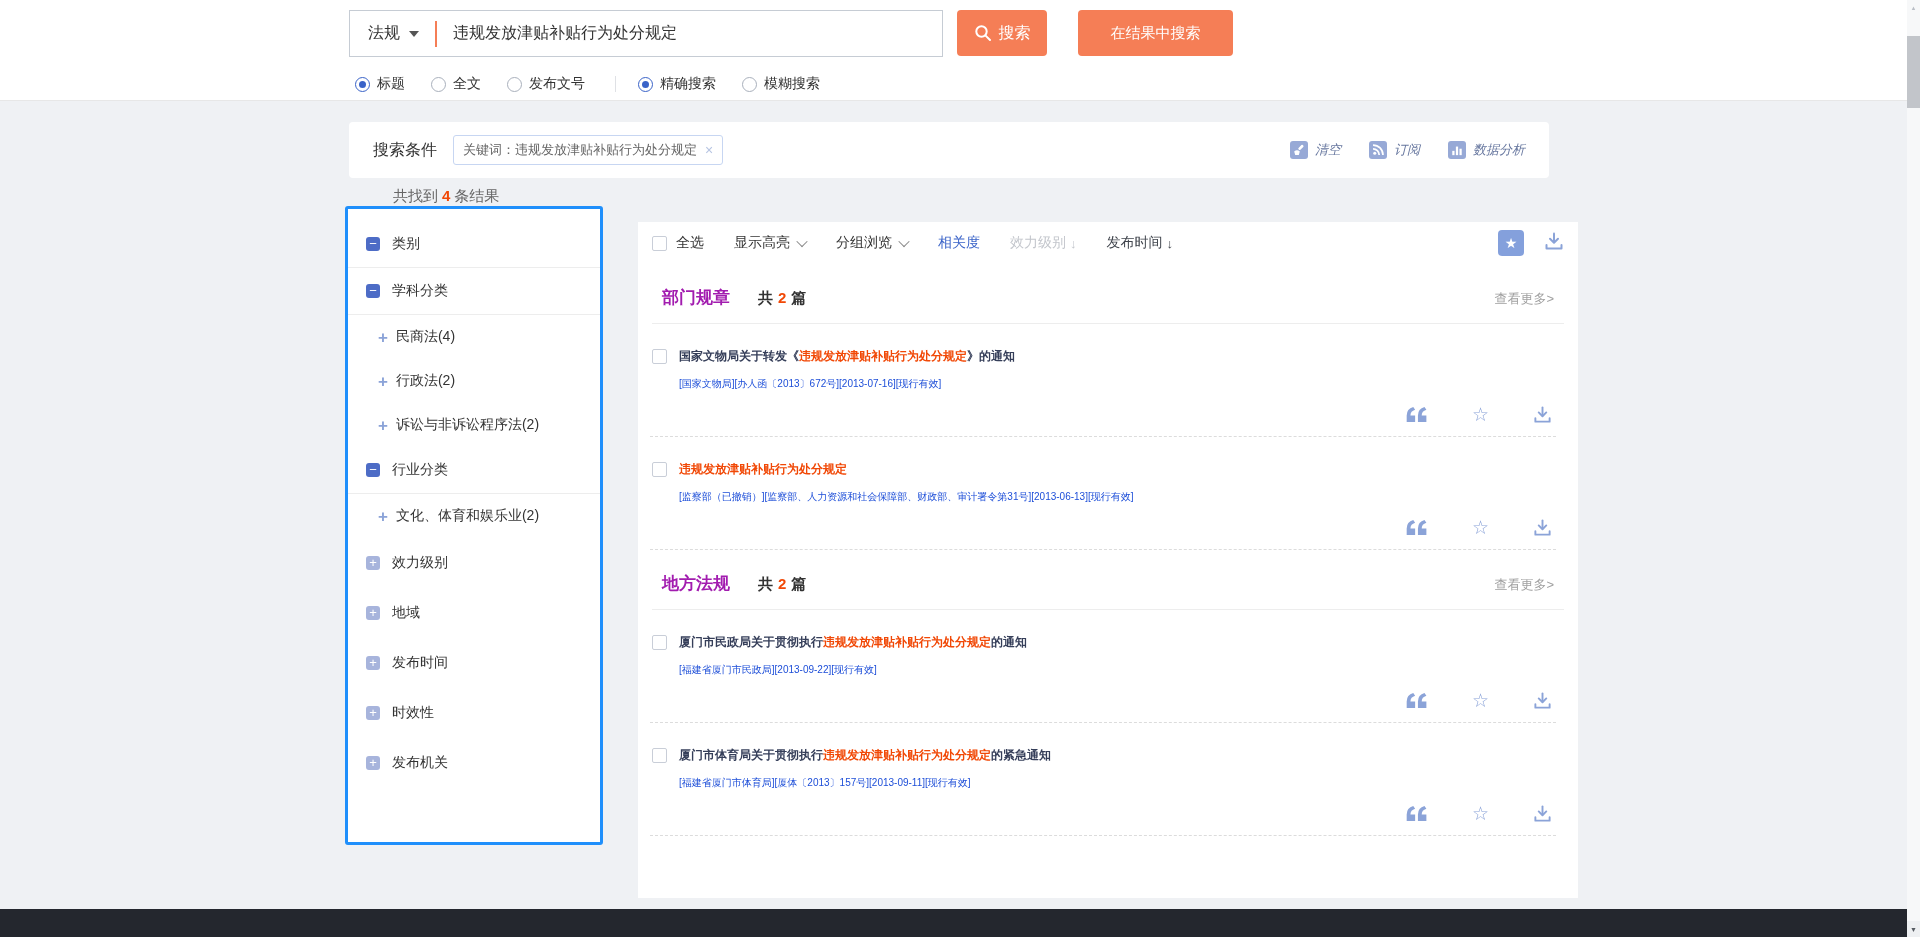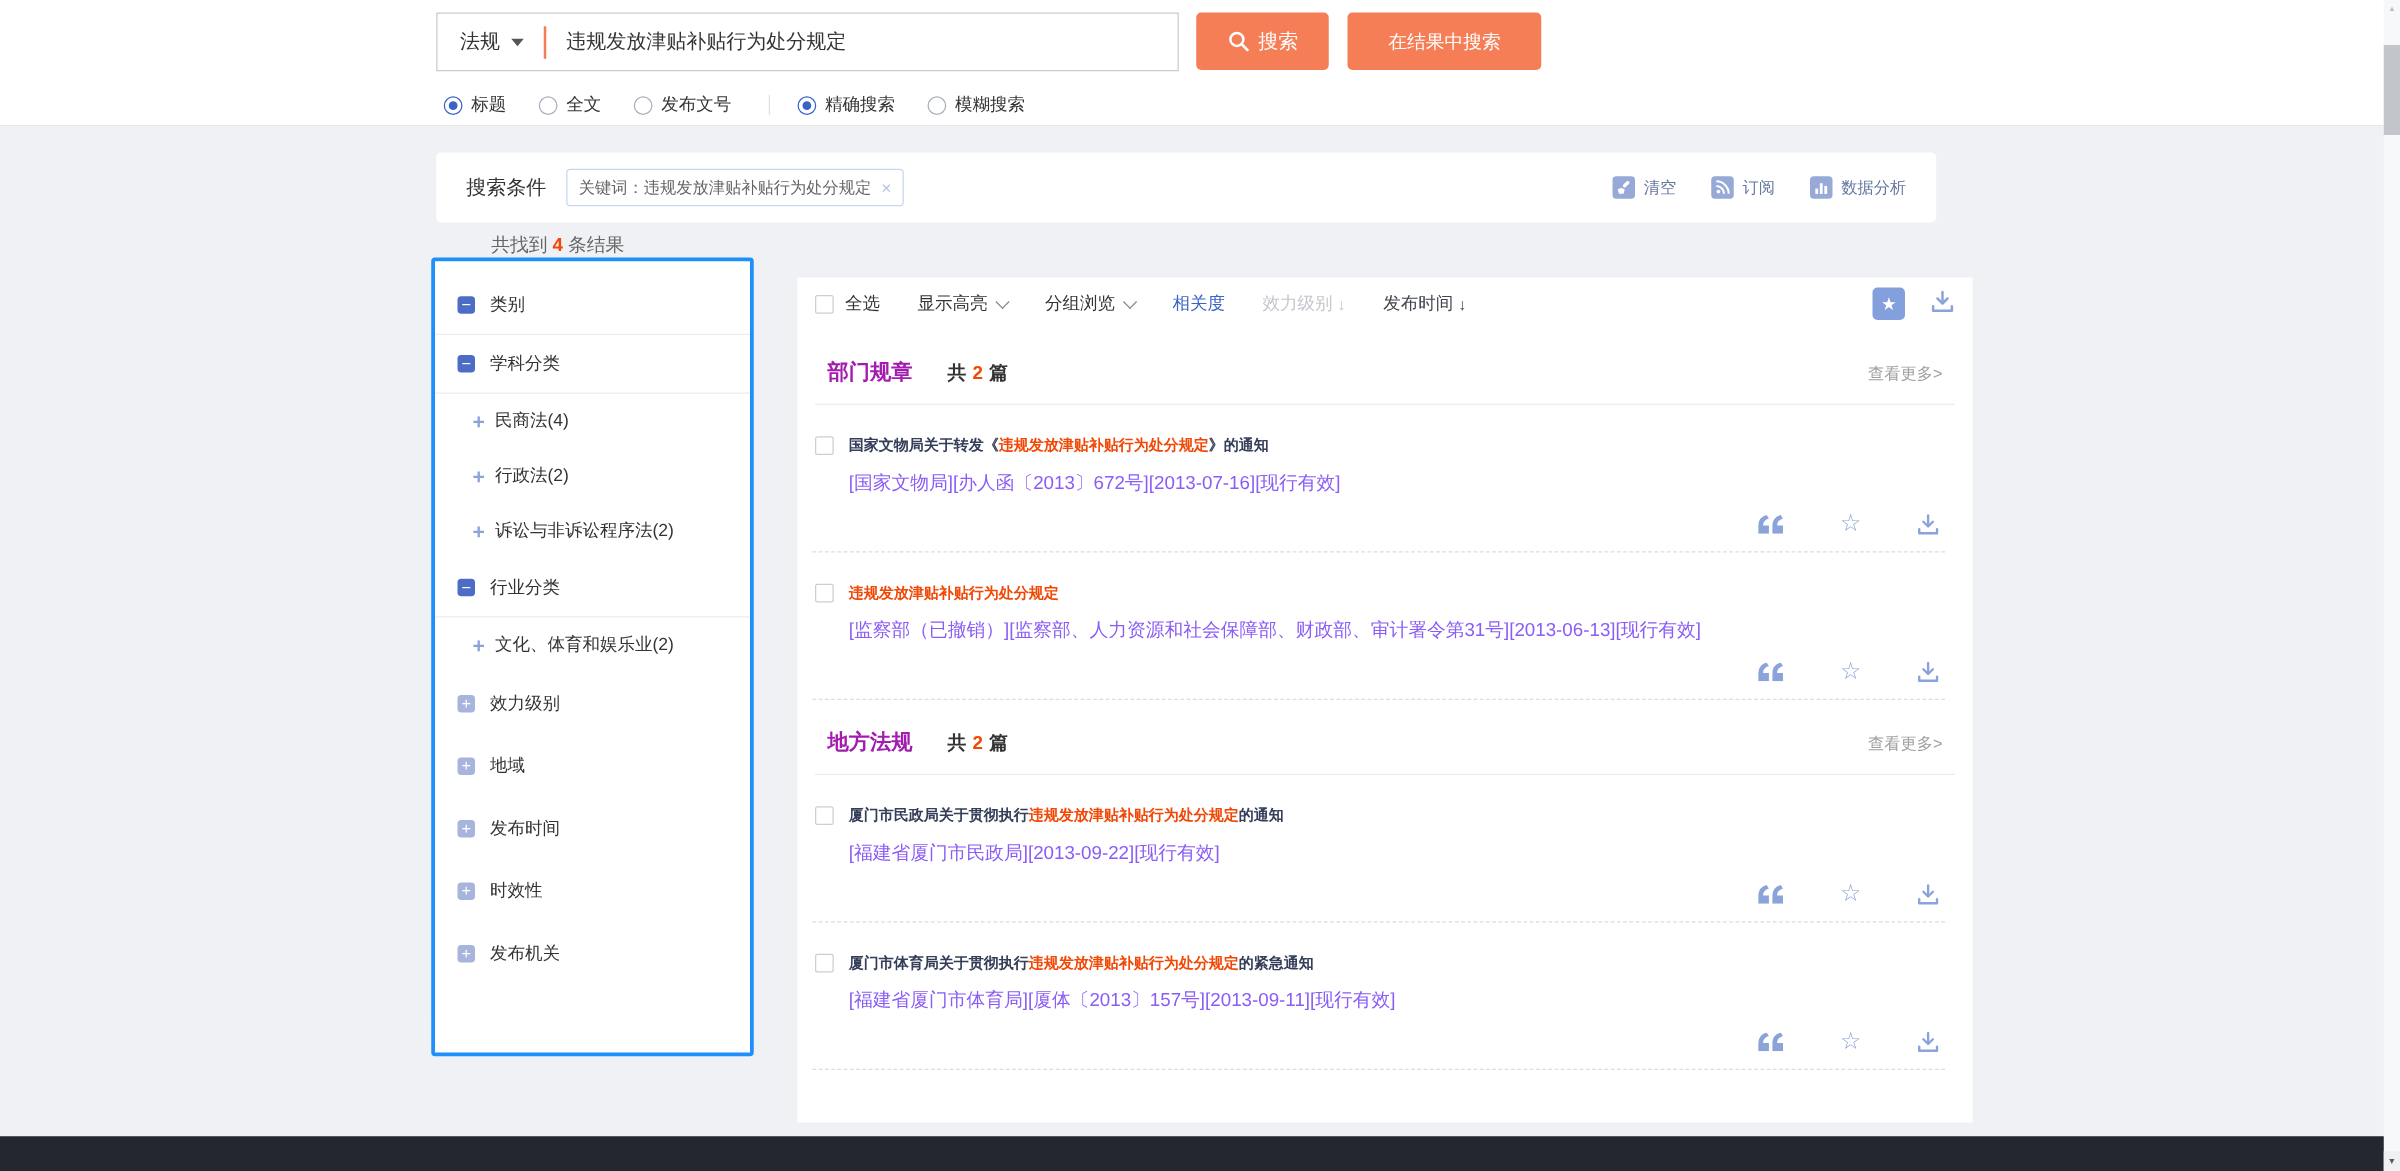--- a/index.html
+++ b/index.html
@@ -7,38 +7,38 @@
   #screen{position:relative;width:1920px;height:937px;background:#eff1f4;overflow:hidden;}
 
   
   .topbar{position:absolute;left:0;top:0;width:1920px;height:100px;background:#fff;border-bottom:1px solid #e7e7e7;}
   .search-group{position:absolute;left:349px;top:10px;width:592px;height:45px;border:1px solid #c6ccd4;border-radius:0;background:#fff;display:flex;align-items:center;}
   .cat-select{display:flex;align-items:center;gap:9px;padding:0 16px 0 18px;font-size:16px;color:#333;cursor:pointer;}
   .caret{width:0;height:0;border-left:5px solid transparent;border-right:5px solid transparent;border-top:6px solid #555;}
   .vdiv-orange{width:2px;height:26px;background:#f57e56;margin-right:14px;}
   .search-input{flex:1;border:none;outline:none;font-size:16px;color:#333;font-family:inherit;background:transparent;padding-right:12px;}
   .btn{position:absolute;top:10px;height:46px;border-radius:4px;background:#f57e56;color:#fff;display:flex;align-items:center;justify-content:center;gap:7px;font-size:16px;cursor:pointer;}
-  .btn-search{left:957px;width:106px;}
+  .btn-search{left:957px;width:90px;}
   .btn-search-in{left:1078px;width:155px;font-size:15px;}
   .radio-row{position:absolute;left:355px;top:74px;height:20px;display:flex;align-items:center;}
   .radio-item{display:flex;align-items:center;margin-right:26px;cursor:pointer;}
   .radio{width:13px;height:13px;border-radius:50%;border:1px solid #a9b0bc;background:#fff;display:flex;align-items:center;justify-content:center;}
   .radio.sel{border-color:#3a63c8;}
   .radio .dot{width:7px;height:7px;border-radius:50%;background:#3a63c8;}
   .radio-label{font-size:14px;color:#333;margin-left:7px;}
   .vsep{width:1px;height:16px;background:#dfe1e5;margin:0 22px 0 4px;}
 
   
   .cond-panel{position:absolute;left:349px;top:122px;width:1200px;height:56px;background:#fff;border-radius:4px;display:flex;align-items:center;justify-content:space-between;padding:0 24px;box-sizing:border-box;}
   .cond-left{display:flex;align-items:center;}
   .cond-title{font-size:16px;color:#333;margin-right:16px;}
   .tag{display:flex;align-items:center;border:1px solid #c7d6f2;border-radius:3px;padding:5px 9px;font-size:13px;color:#666;background:#fff;}
   .tag-close{color:#b6c4e2;margin-left:8px;font-size:14px;cursor:pointer;line-height:1;}
   .cond-right{display:flex;align-items:center;gap:28px;}
-  .cond-act{display:flex;align-items:center;gap:7px;cursor:pointer;}
+  .cond-act{display:flex;align-items:center;gap:7px;cursor:pointer;font-style:italic;}
   .cond-act span.lbl{font-size:13px;color:#67779f;}
   .isq{width:18px;height:18px;border-radius:3px;background:#97a9d6;display:flex;align-items:center;justify-content:center;}
 
   
   .result-count{position:absolute;left:393px;top:187px;font-size:15px;color:#666;z-index:1;}
   .result-count b{color:#f14806;font-weight:bold;margin:0 4px;}
 
   
   .sidebar{position:absolute;left:345px;top:206px;width:258px;height:639px;background:#fff;border:3px solid #1f8ffb;border-radius:3px;box-sizing:border-box;z-index:6;padding:12px 0;overflow:hidden;}
   .sb-sect{height:46px;display:flex;align-items:center;padding-left:18px;gap:12px;font-size:14px;color:#333;cursor:pointer;}
@@ -69,21 +69,21 @@
   .g-name{font-size:17px;font-weight:bold;color:#a21caf;}
   .g-total{margin-left:28px;font-size:15px;font-weight:bold;color:#333;}
   .g-num{color:#f14806;margin:0 5px;}
   .g-more{margin-left:auto;font-size:13px;color:#a0a0a0;cursor:pointer;}
 
   .result{margin:0 22px 0 12px;padding:20px 0 12px;border-bottom:1px dashed #dcdcdc;display:flex;}
   .result .cb{margin:5px 0 0 2px;}
   .r-body{margin-left:12px;flex:1;}
   .r-title{font-size:12px;font-weight:bold;color:#353e59;line-height:24px;cursor:pointer;}
   .r-title .hl{color:#f14806;}
-  .r-meta{font-size:15px;color:#8b5cf6;margin-top:9px;}
+  .r-meta{font-size:10px;color:#1d4ed8;margin-top:9px;}
   .r-icons{display:flex;justify-content:flex-end;align-items:center;gap:44px;margin-top:14px;margin-right:4px;color:#8ba3d8;}
   .r-icons .ic{cursor:pointer;display:flex;align-items:center;}
   .star-o{font-size:19px;line-height:1;color:#8ba3d8;}
 
   
   .footer{position:absolute;left:0;top:909px;width:1920px;height:28px;background:#24272e;z-index:4;}
   .scrollbar{position:absolute;right:0;top:0;width:13px;height:937px;background:#f7f8f9;z-index:20;}
   .sb-up{position:absolute;top:0;left:0;width:13px;height:15px;display:flex;align-items:center;justify-content:center;font-size:6px;color:#b9bec6;}
   .sb-thumb{position:absolute;top:36px;left:0;width:13px;height:72px;background:#c2c5ca;cursor:pointer;}
   .sb-down{position:absolute;bottom:0;left:0;width:13px;height:16px;background:#eef0f2;display:flex;align-items:center;justify-content:center;font-size:7px;color:#565b62;cursor:pointer;}

